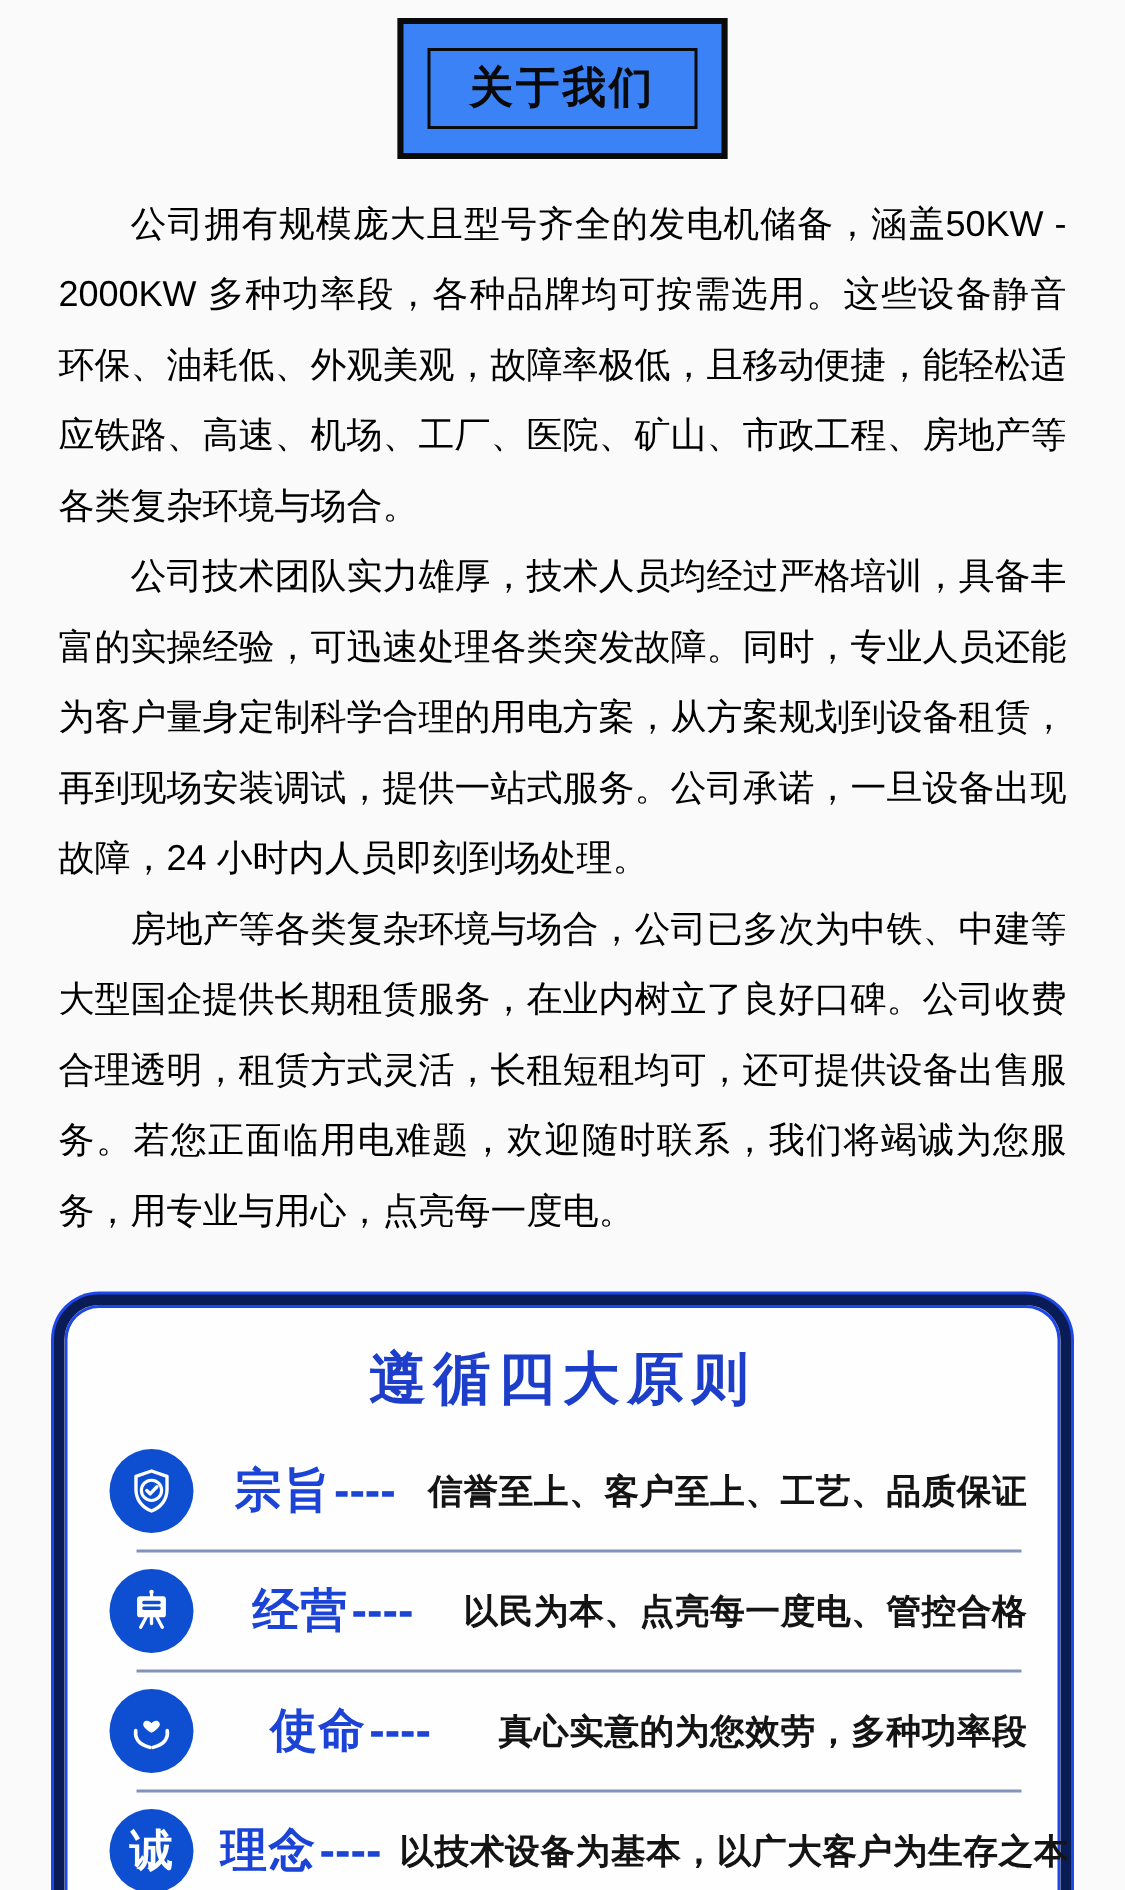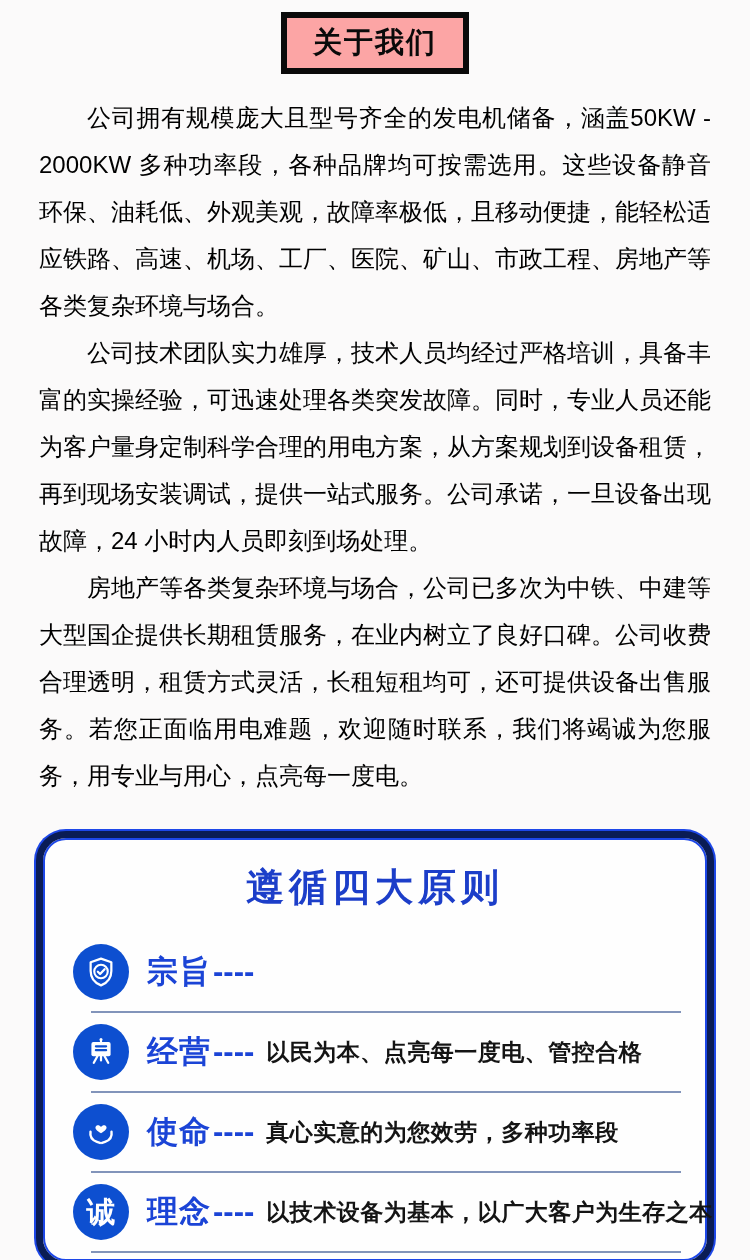--- a/index.html
+++ b/index.html
@@ -11,22 +11,22 @@
     color: #1c1c1c;
     overflow: hidden;
   }
   .page { width: 750px; height: 1260px; position: relative; }
 
   
   .title-box-outer {
     width: max-content;
     margin: 12px auto 0;
     border: 4px solid #0a0a0a;
-    padding: 0;
-    background: #fca5a5;
+    padding: 16px;
+    background: #3b82f6;
   }
   .title-box-inner {
     border: 2px solid #0a0a0a;
     padding: 5px 26px;
     font-size: 29px;
     font-weight: 700;
     color: #0a0a0a;
     letter-spacing: 2px;
     white-space: nowrap;
   }
@@ -51,27 +51,28 @@
     border-radius: 30px;
     box-shadow: 0 0 0 2px #1d47e8, inset 0 0 0 2px #1d47e8;
     padding: 24px 22px 8px 22px;
   }
   .panel-title {
     text-align: center;
     font-size: 38px;
     font-weight: 800;
     color: #1c3ec9;
     letter-spacing: 5px;
-    margin-bottom: 20px;
+    margin-bottom: 10px;
   }
   .p-row {
     display: flex;
     align-items: center;
     height: 78px;
     padding-left: 8px;
+    justify-content: space-between;
   }
   .icon-circle {
     width: 56px; height: 56px;
     flex: none;
     border-radius: 50%;
     background: #0d4fd0;
     display: flex; align-items: center; justify-content: center;
     margin-right: 18px;
   }
   .icon-circle svg { display: block; }
@@ -122,20 +123,21 @@
 
     <div class="p-row">
       <span class="icon-circle">
         <svg width="36" height="36" viewBox="0 0 24 24">
           <path d="M12 3.1 L18.9 5.5 V11.3 C18.9 15.8 16.1 19.3 12 20.9 C7.9 19.3 5.1 15.8 5.1 11.3 V5.5 Z" fill="none" stroke="#ffffff" stroke-width="1.5" stroke-linejoin="round"></path>
           <circle cx="12" cy="11.7" r="4.5" fill="none" stroke="#ffffff" stroke-width="1.4"></circle>
           <path d="M9.9 11.8 l1.5 1.5 l3 -3.2" fill="none" stroke="#ffffff" stroke-width="1.5" stroke-linecap="round" stroke-linejoin="round"></path>
         </svg>
       </span>
       <span class="row-label"><span>宗旨</span><span class="dashes">----</span></span>
+      <span class="row-desc">信誉至上、客户至上、工艺、品质保证</span>
     </div>
     <div class="divider"></div>
 
     <div class="p-row">
       <span class="icon-circle">
         <svg width="36" height="36" viewBox="0 0 24 24">
           <circle cx="12" cy="3.6" r="1" fill="#ffffff"></circle>
           <path d="M12 4.4 V5.4" stroke="#ffffff" stroke-width="1.4" stroke-linecap="round"></path>
           <rect x="5.6" y="5.4" width="12.8" height="9.4" rx="1.3" fill="#ffffff"></rect>
           <path d="M8.6 8.2 h6.8 M8.6 10.8 h6.8" stroke="#0d4fd0" stroke-width="1.5" stroke-linecap="round"></path>

